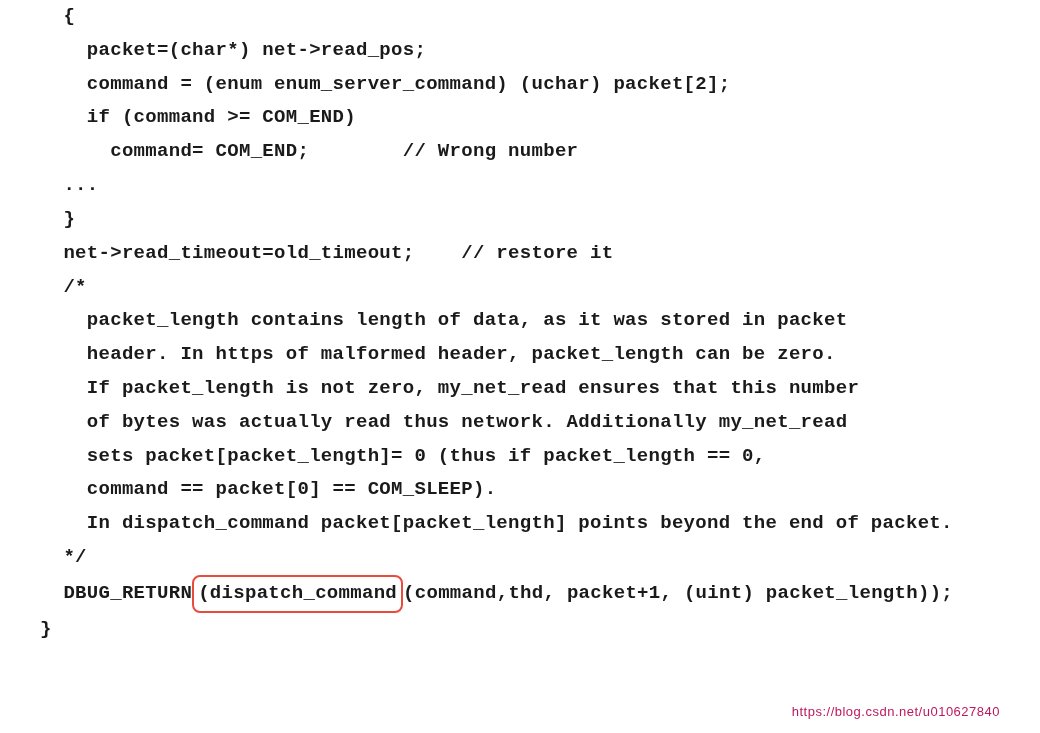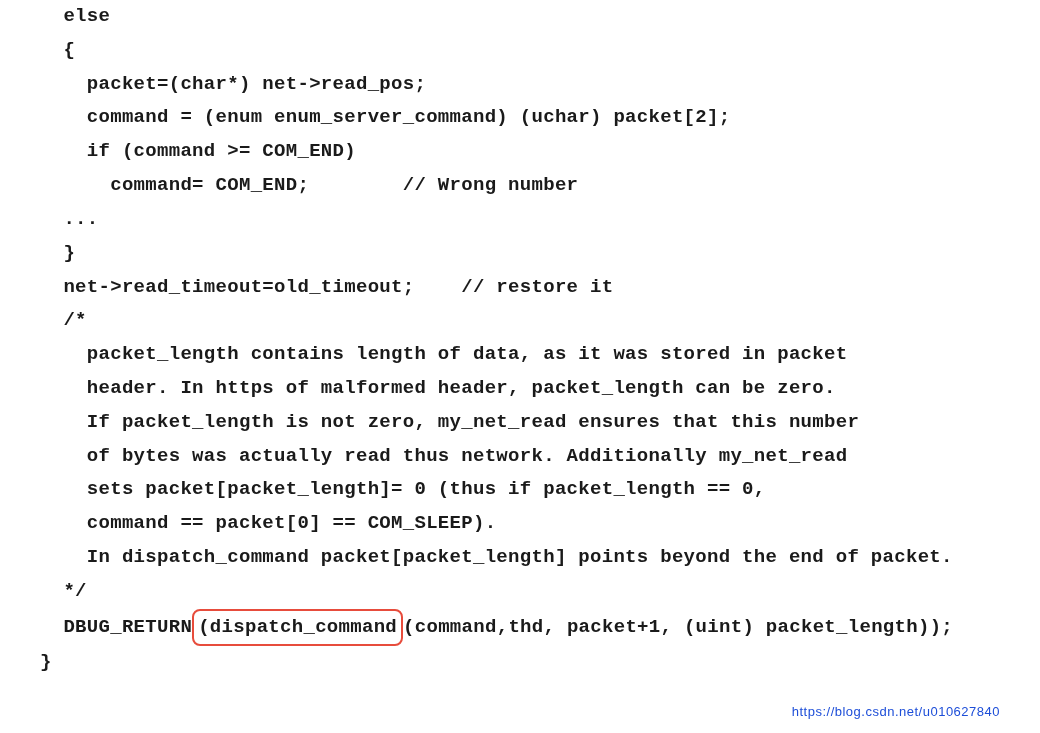--- a/index.html
+++ b/index.html
@@ -24,32 +24,31 @@
     .highlight-box {
       border: 2px solid #e74c3c;
       padding: 0px 4px;
       display: inline-block;
       border-radius: 8px;
     }
     .watermark {
       position: absolute;
       right: 40px;
       bottom: 10px;
-      color: #1d4ed8;
+      color: #be185d;
       font-size: 13px;
       font-family: Arial, sans-serif;
       font-weight: normal;
       letter-spacing: 0.5px;
     }
   </style>
 </head>
 <body>
 
 <div>
-  <div class="code-line">  else</div>
   <div class="code-line">  {</div>
   <div class="code-line">    packet=(char*) net-&gt;read_pos;</div>
   <div class="code-line">    command = (enum enum_server_command) (uchar) packet[2];</div>
   <div class="code-line">    if (command &gt;= COM_END)</div>
   <div class="code-line">      command= COM_END;        // Wrong number</div>
   <div class="code-line"></div>
   <div class="code-line">  ...</div>
   <div class="code-line"></div>
   <div class="code-line">  }</div>
   <div class="code-line">  net-&gt;read_timeout=old_timeout;    // restore it</div>

